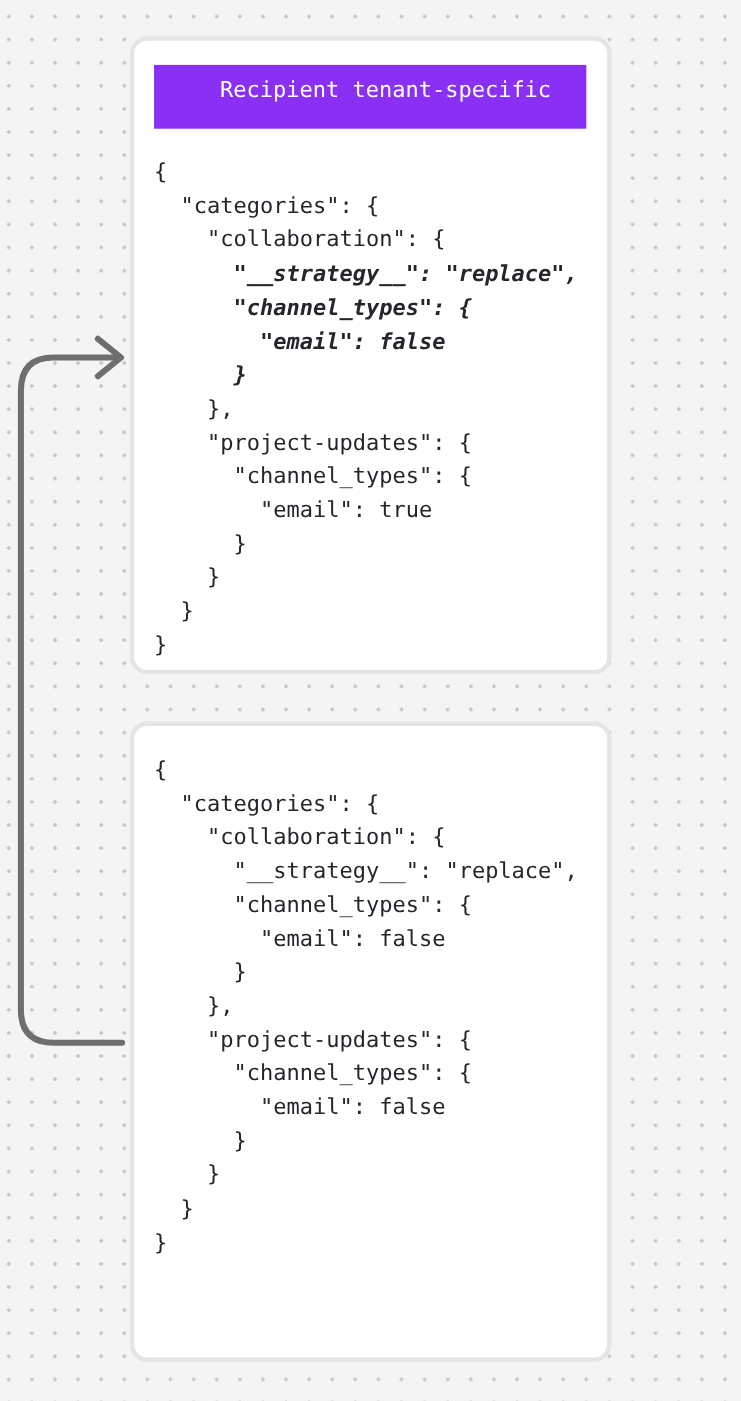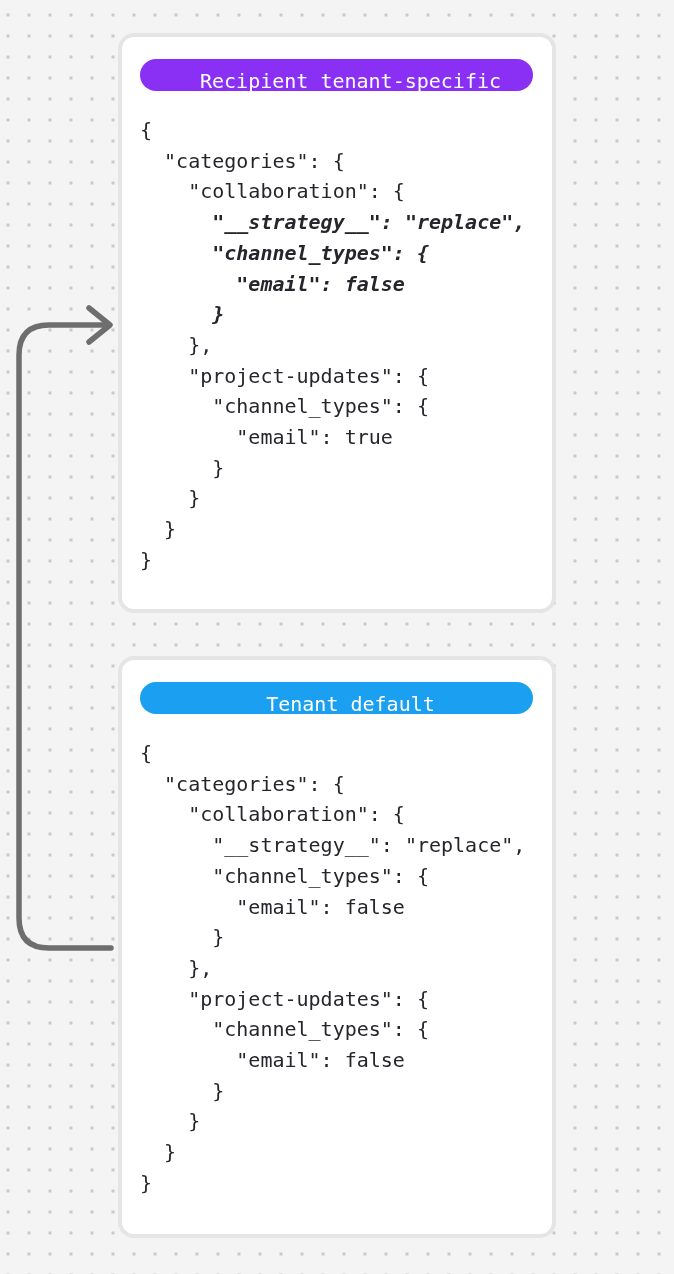--- a/index.html
+++ b/index.html
@@ -28,23 +28,23 @@
     left: 118px;
     width: 438px;
     background: var(--card-bg);
     border: 4px solid var(--card-border);
     border-radius: 16px;
   }
   .card.top { top: 33px; height: 580px; }
   .card.bottom { top: 656px; height: 582px; }
   .badge {
     margin: 22px 19px 0 18px;
-    height: 32px;
+    height: 58px;
     line-height: 44px;
-    border-radius: 16px;
+    border-radius: 0;
     text-align: center;
     color: #ffffff;
     font-size: 20px;
     white-space: pre;
     padding-left: 28px;
   }
   .badge.purple { background: var(--badge-purple); }
   .badge.blue   { background: var(--badge-blue); }
   .code {
     margin: 24px 0 0 18px;
@@ -75,15 +75,14 @@
   <path d="M 111 948 L 49 948 Q 19 948 19 918 L 19 355 Q 19 325 49 325 L 104 325"></path>
   <path d="M 89 308 L 110 325 L 89 342"></path>
 </svg>
 
 <div class="card top">
   <div class="badge purple">Recipient tenant-specific</div>
   <pre class="code"><div class="code-line">{</div><div class="code-line">  "categories": {</div><div class="code-line">    "collaboration": {</div><div class="code-line em">      "__strategy__": "replace",</div><div class="code-line em">      "channel_types": {</div><div class="code-line em">        "email": false</div><div class="code-line em">      }</div><div class="code-line">    },</div><div class="code-line">    "project-updates": {</div><div class="code-line">      "channel_types": {</div><div class="code-line">        "email": true</div><div class="code-line">      }</div><div class="code-line">    }</div><div class="code-line">  }</div><div class="code-line">}</div></pre>
 </div>
 
 <div class="card bottom">
-  <div class="badge blue">Tenant default</div>
   <pre class="code"><div class="code-line">{</div><div class="code-line">  "categories": {</div><div class="code-line">    "collaboration": {</div><div class="code-line">      "__strategy__": "replace",</div><div class="code-line">      "channel_types": {</div><div class="code-line">        "email": false</div><div class="code-line">      }</div><div class="code-line">    },</div><div class="code-line">    "project-updates": {</div><div class="code-line">      "channel_types": {</div><div class="code-line">        "email": false</div><div class="code-line">      }</div><div class="code-line">    }</div><div class="code-line">  }</div><div class="code-line">}</div></pre>
 </div>
 
 </body></html>

